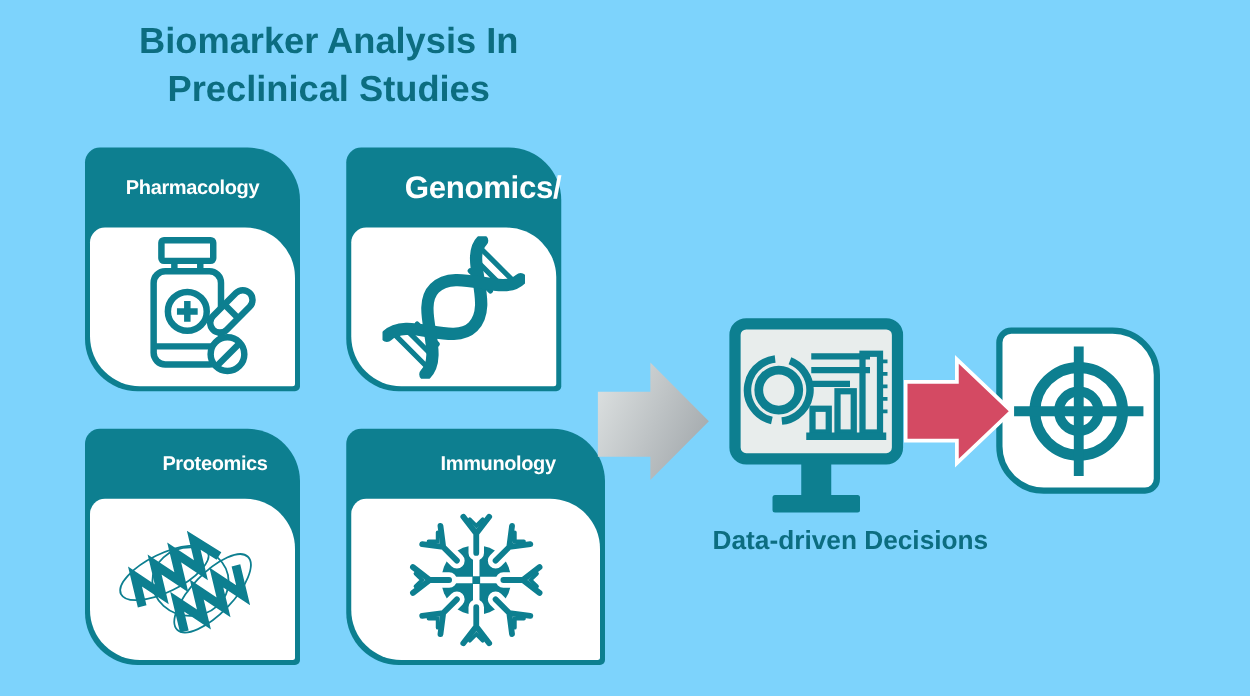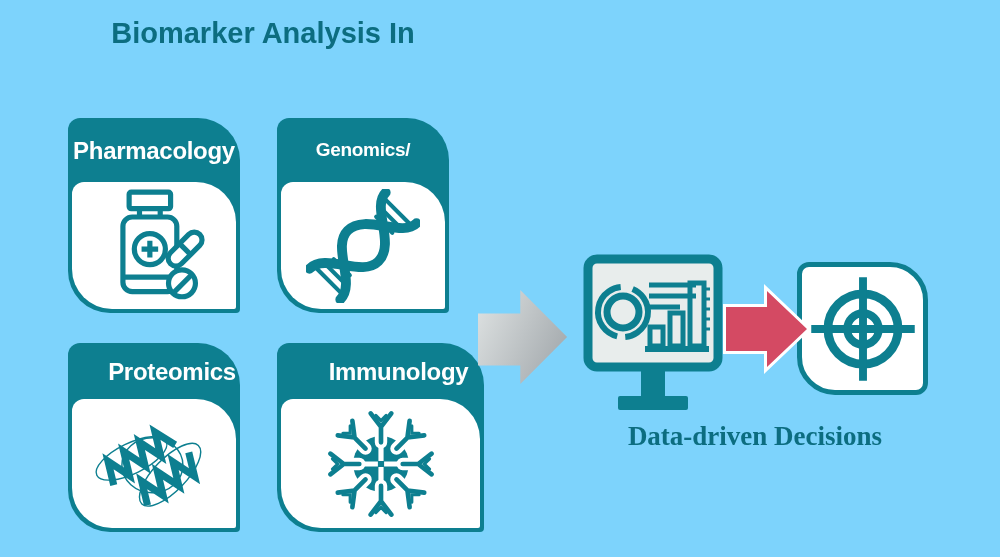--- a/index.html
+++ b/index.html
@@ -12,51 +12,52 @@
   #title-right{left:544px;top:14px;width:390px;}
 
   .card{position:absolute;width:172px;background:#0d7f90;border-radius:12px 42px 4px 42px;}
   #card-pharmacology{left:68px;top:118px;height:195px;}
   #card-genomics{left:277px;top:118px;height:195px;}
   #card-proteomics{left:68px;top:343px;height:189px;}
   #card-immunology{left:277px;top:343px;height:189px;padding-left:35px;}
 
   .card-header{position:absolute;top:0;left:0;right:0;display:flex;flex-direction:column;
                justify-content:center;align-items:center;color:#fff;font-weight:bold;
-               font-size:24px;line-height:23px;letter-spacing:-0.3px;white-space:nowrap;}
+               font-size:16px;line-height:23px;letter-spacing:-0.3px;white-space:nowrap;}
   .row1 .card-header{height:64px;}
   .row2 .card-header{height:56px;margin-left:36px;}
-  #card-genomics .card-header{font-size:19px;line-height:22px;}
+  #card-genomics .card-header{font-size:25px;line-height:22px;align-items:flex-end;}
 
   .card-body{position:absolute;left:4px;right:4px;bottom:4px;background:#fff;
              border-radius:12px 40px 2px 40px;display:flex;align-items:center;justify-content:center;}
   .row1 .card-body{top:64px;}
   .row2 .card-body{top:56px;}
 
   #gray-arrow{position:absolute;left:478px;top:288px;width:90px;height:98px;
               background:linear-gradient(115deg,#e0e4e4 0%,#9ca2a6 100%);
               clip-path:polygon(0% 26%,47% 26%,47% 2%,99% 50%,47% 98%,47% 79%,0% 79%);}
 
   #monitor{position:absolute;left:583px;top:254px;}
   #red-arrow{position:absolute;left:723px;top:283px;z-index:3;}
 
   #target-card{position:absolute;left:797px;top:262px;width:131px;height:133px;box-sizing:border-box;
                background:#fff;border:5px solid #0d7f90;border-radius:12px 38px 12px 38px;
                display:flex;align-items:center;justify-content:center;z-index:2;}
 
-  #caption{position:absolute;left:570px;top:421px;width:370px;text-align:center;
-           font-weight:bold;font-size:27px;color:#0c6d80;font-family:Liberation Serif, serif;}
+  #caption{position:absolute;left:570px;top:421px;width:370px;
+           font-weight:bold;font-size:21px;color:#0c6d80;}
 </style>
 </head>
 <body>
 
 <div id="canvas">
 
   <div class="title" id="title-left">
     <span style="display:block">Biomarker Analysis In</span>
+    <span style="display:block">Preclinical Studies</span>
   </div>
 
   <div class="card row1" id="card-pharmacology">
     <div class="card-header">
       <span>Pharmacology</span>
     </div>
     <div class="card-body">
       <svg width="104" height="114" viewBox="0 0 100 110">
         <g stroke="#0d7f90" stroke-width="5" fill="none">
           <rect x="26" y="3" width="40" height="16" rx="2"></rect>

